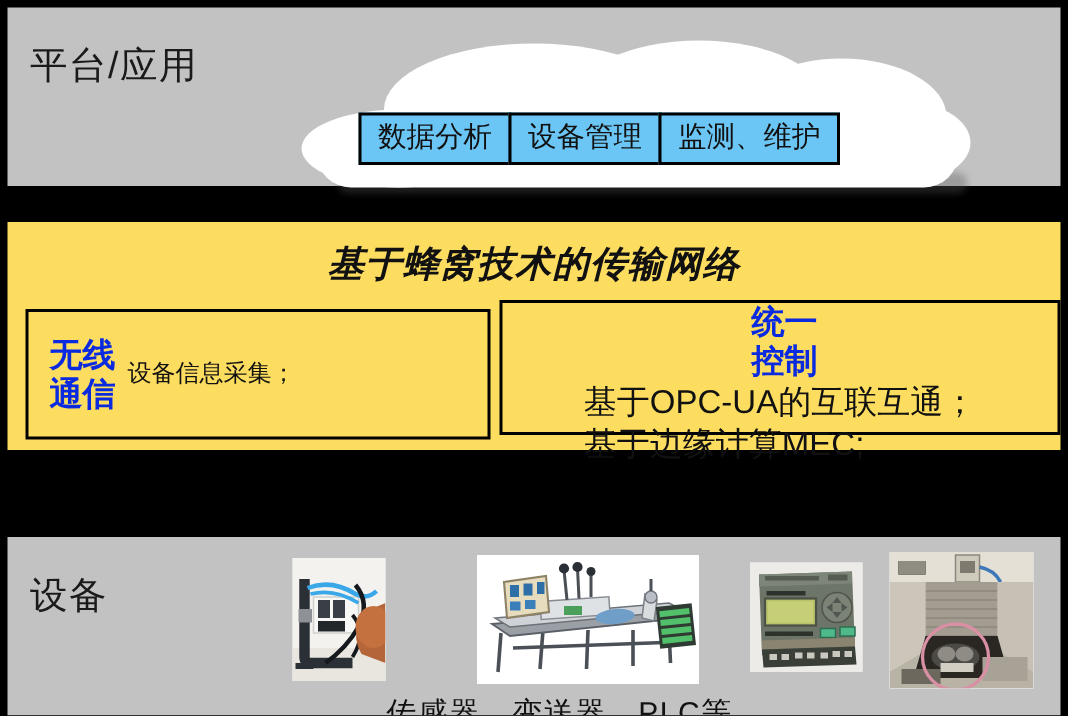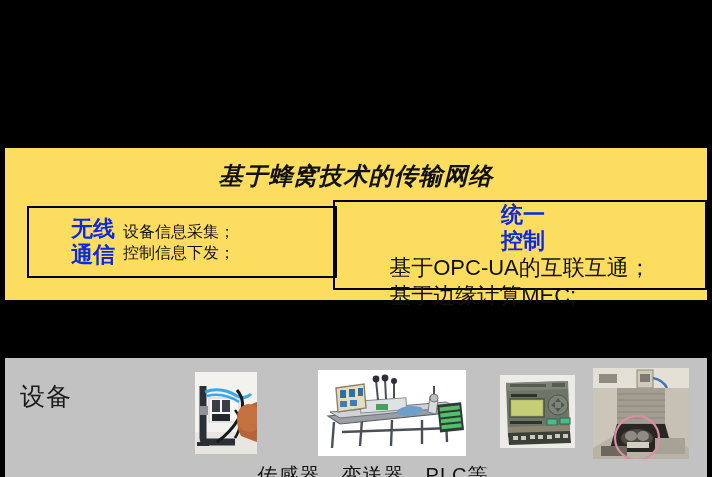--- a/index.html
+++ b/index.html
@@ -115,21 +115,21 @@
     letter-spacing: 1px;
     font-style: italic;
   }
   .net-box {
     position: absolute;
     border: 2px solid #000000;
     box-sizing: border-box;
     display: flex;
     align-items: center;
   }
-  #net-box-wireless { left: 22px;  top: 58px; width: 310px; height: 72px; padding-left: 28px; }
+  #net-box-wireless { left: 12px;  top: 58px; width: 310px; height: 87px; }
   #net-box-unified  { left: 328px; top: 52px; width: 374px; height: 90px; flex-direction: column; }
 
   .net-keyword {
     color: #0a2ae0;
     font-size: 22px;
     font-weight: bold;
     line-height: 1.18;
     white-space: nowrap;
     text-align: center;
     padding: 0 8px 0 14px;
@@ -165,33 +165,53 @@
     color: #111111;
     letter-spacing: 1px;
     padding-left: 34px;
   }
 </style>
 </head>
 <body>
 
 <div id="root">
 
+  <div class="band" id="band-platform">
+
+    <div class="band-label" id="platform-label">平台/应用</div>
+
+    <div id="cloud">
+      <div class="shadow"></div>
+      <div class="lobe l1"></div>
+      <div class="lobe l2"></div>
+      <div class="lobe l3"></div>
+      <div class="lobe l4"></div>
+      <div class="lobe l5"></div>
+      <div class="lobe l6"></div>
+      <div class="base"></div>
+    </div>
+
+    <div id="cloud-boxes">
+      <div class="cloud-box">数据分析</div>
+      <div class="cloud-box">设备管理</div>
+      <div class="cloud-box">监测、维护</div>
+    </div>
+  </div>
 
   <div class="band" id="band-network">
 
     <div id="network-title">基于蜂窝技术的传输网络</div>
 
     <div class="net-box" id="net-box-wireless">
       <div class="net-keyword">
         <div>无线</div>
         <div>通信</div>
       </div>
       <div class="net-lines">
         <div>设备信息采集；</div>
-        <div>控制信息下发；</div>
       </div>
     </div>
 
     <div class="net-box" id="net-box-unified">
       <div class="net-keyword">
         <div>统一</div>
         <div>控制</div>
       </div>
       <div class="net-lines">
         <div>基于OPC-UA的互联互通；</div>

